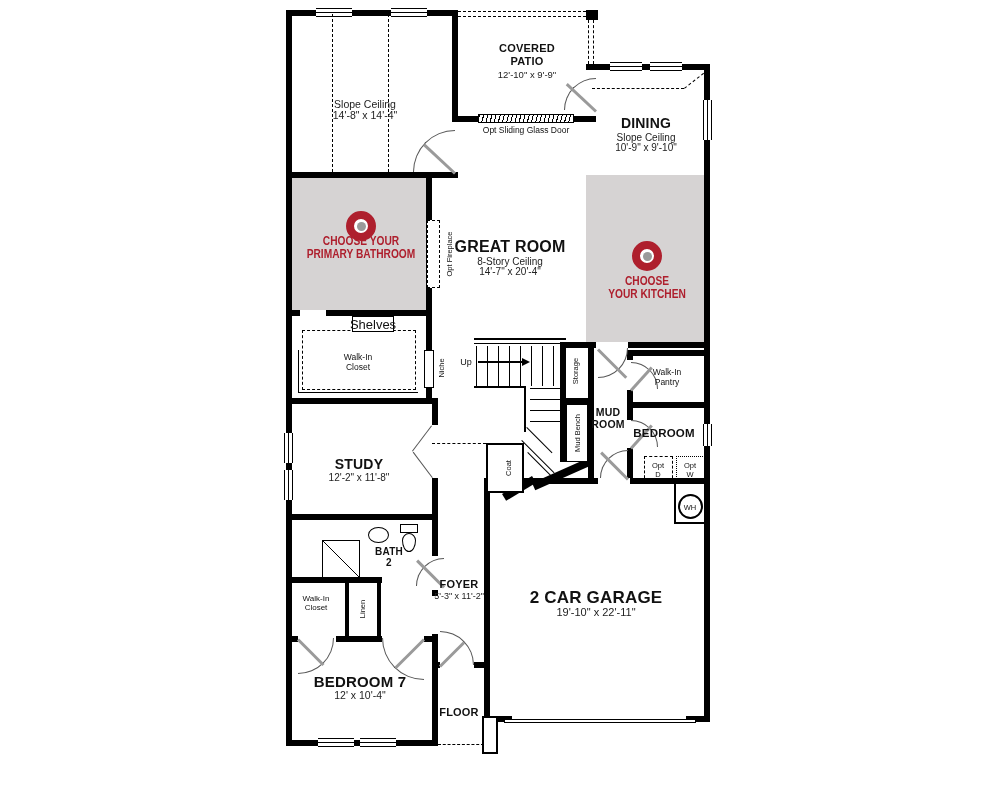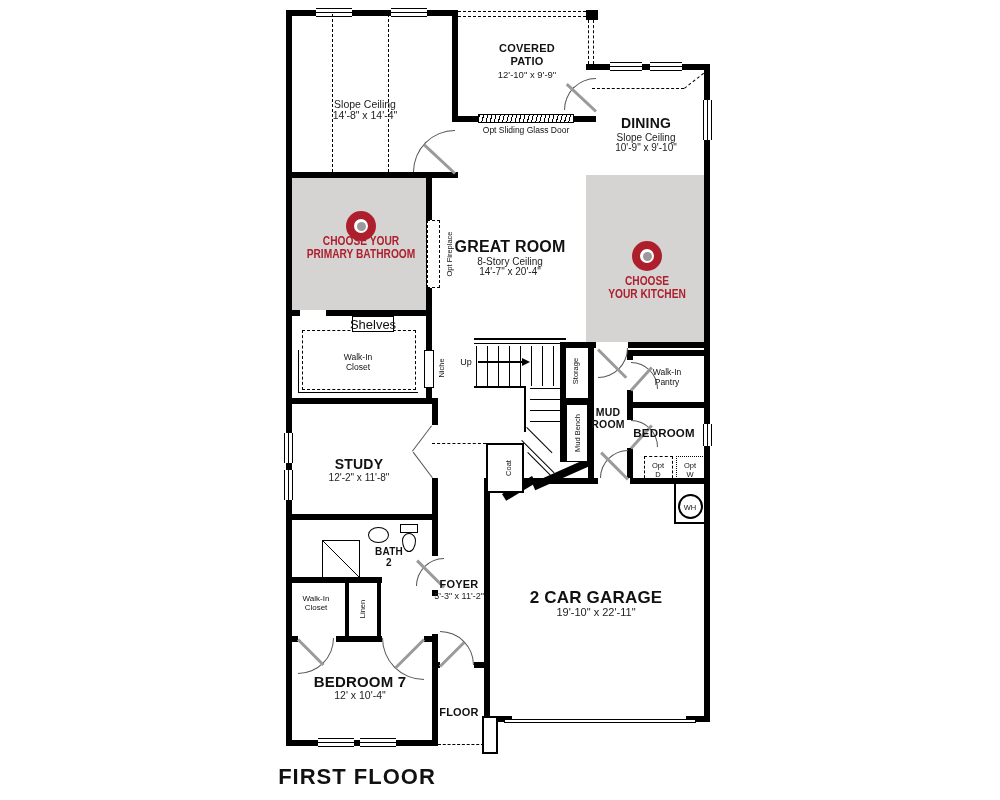--- a/index.html
+++ b/index.html
@@ -253,15 +253,14 @@
   </div>
   <div class="bl" style="left:361px;top:241px;font-size:12px;">CHOOSE YOUR</div>
   <div class="bl" style="left:361px;top:254px;font-size:12px;">PRIMARY BATHROOM</div>
 
   <div class="target" style="left:632px;top:241px;width:30px;height:30px;">
     <div class="dot"></div>
   </div>
   <div class="bl" style="left:647px;top:281px;font-size:12px;">CHOOSE</div>
   <div class="bl" style="left:647px;top:294px;font-size:12px;">YOUR KITCHEN</div>
 
-  <div class="cl b" style="left:357px;top:777px;font-size:22px;letter-spacing:1px;">FIRST FLOOR</div>
 
 </div>
 
 </body></html>

